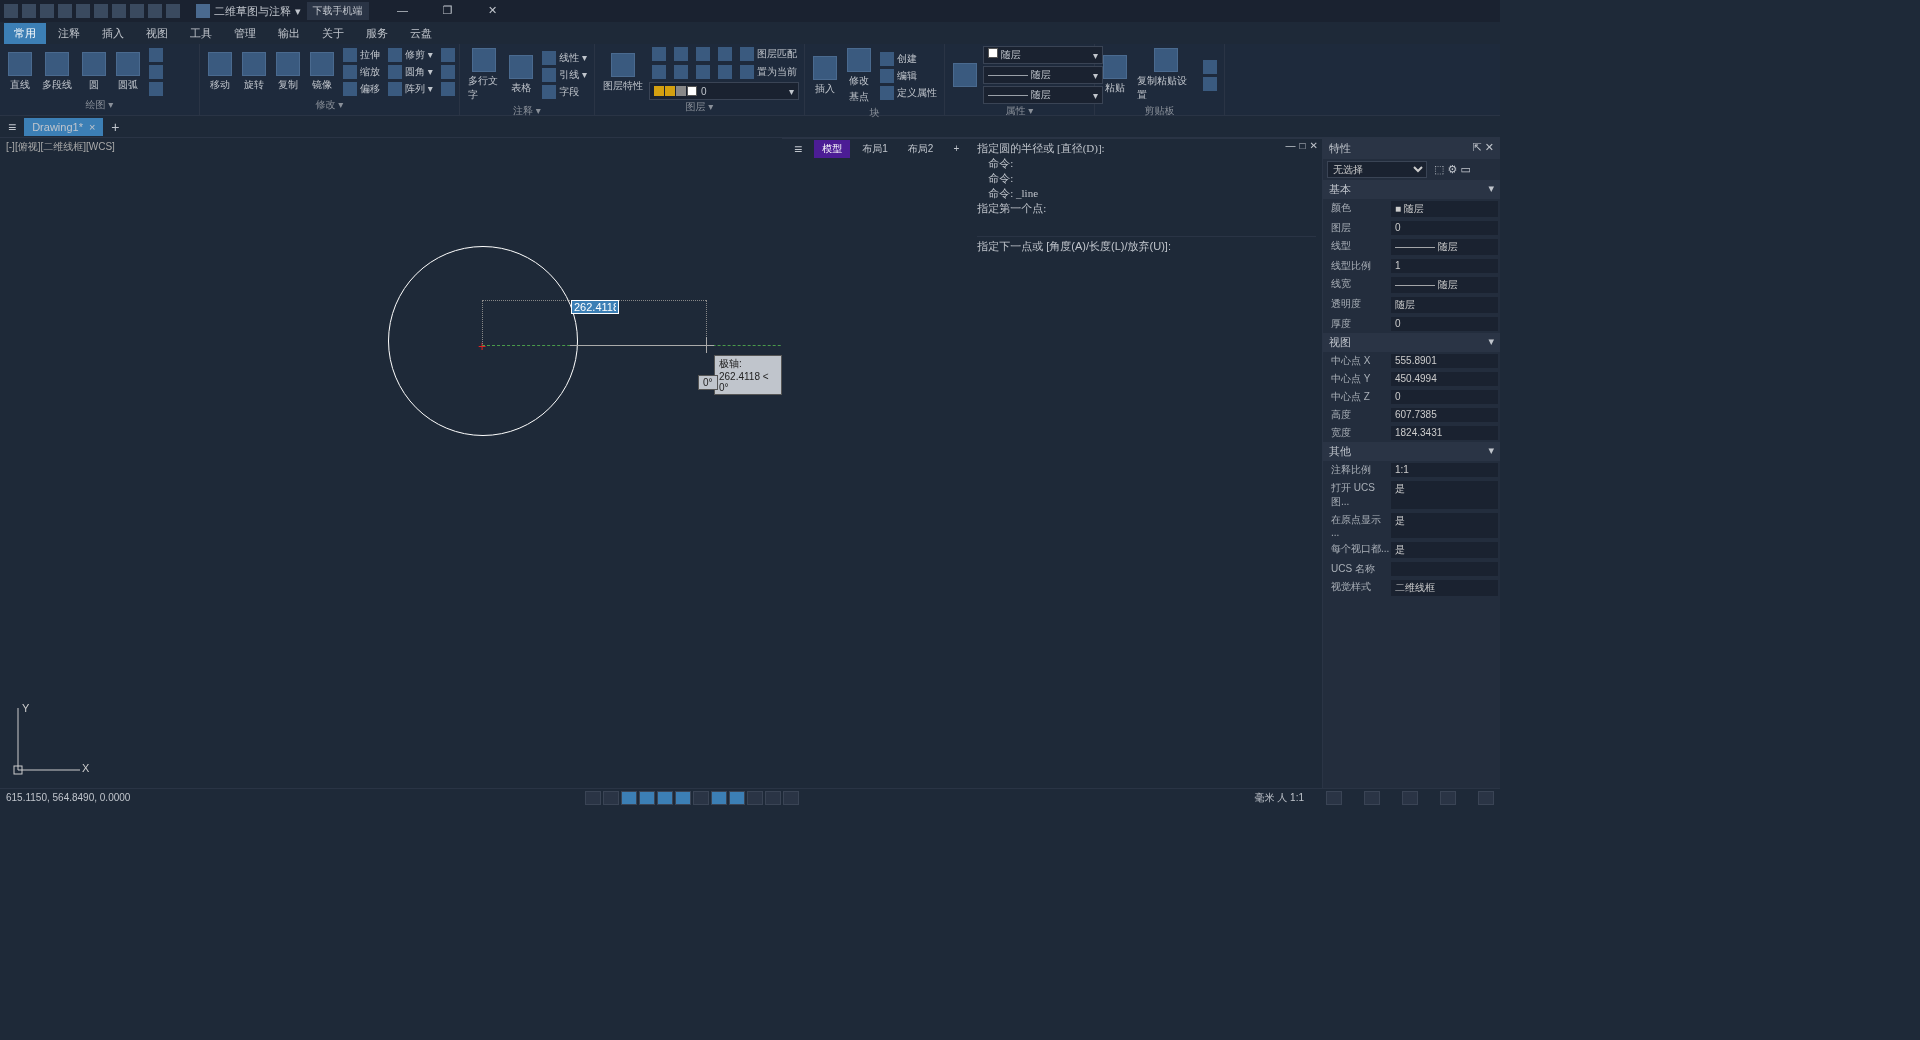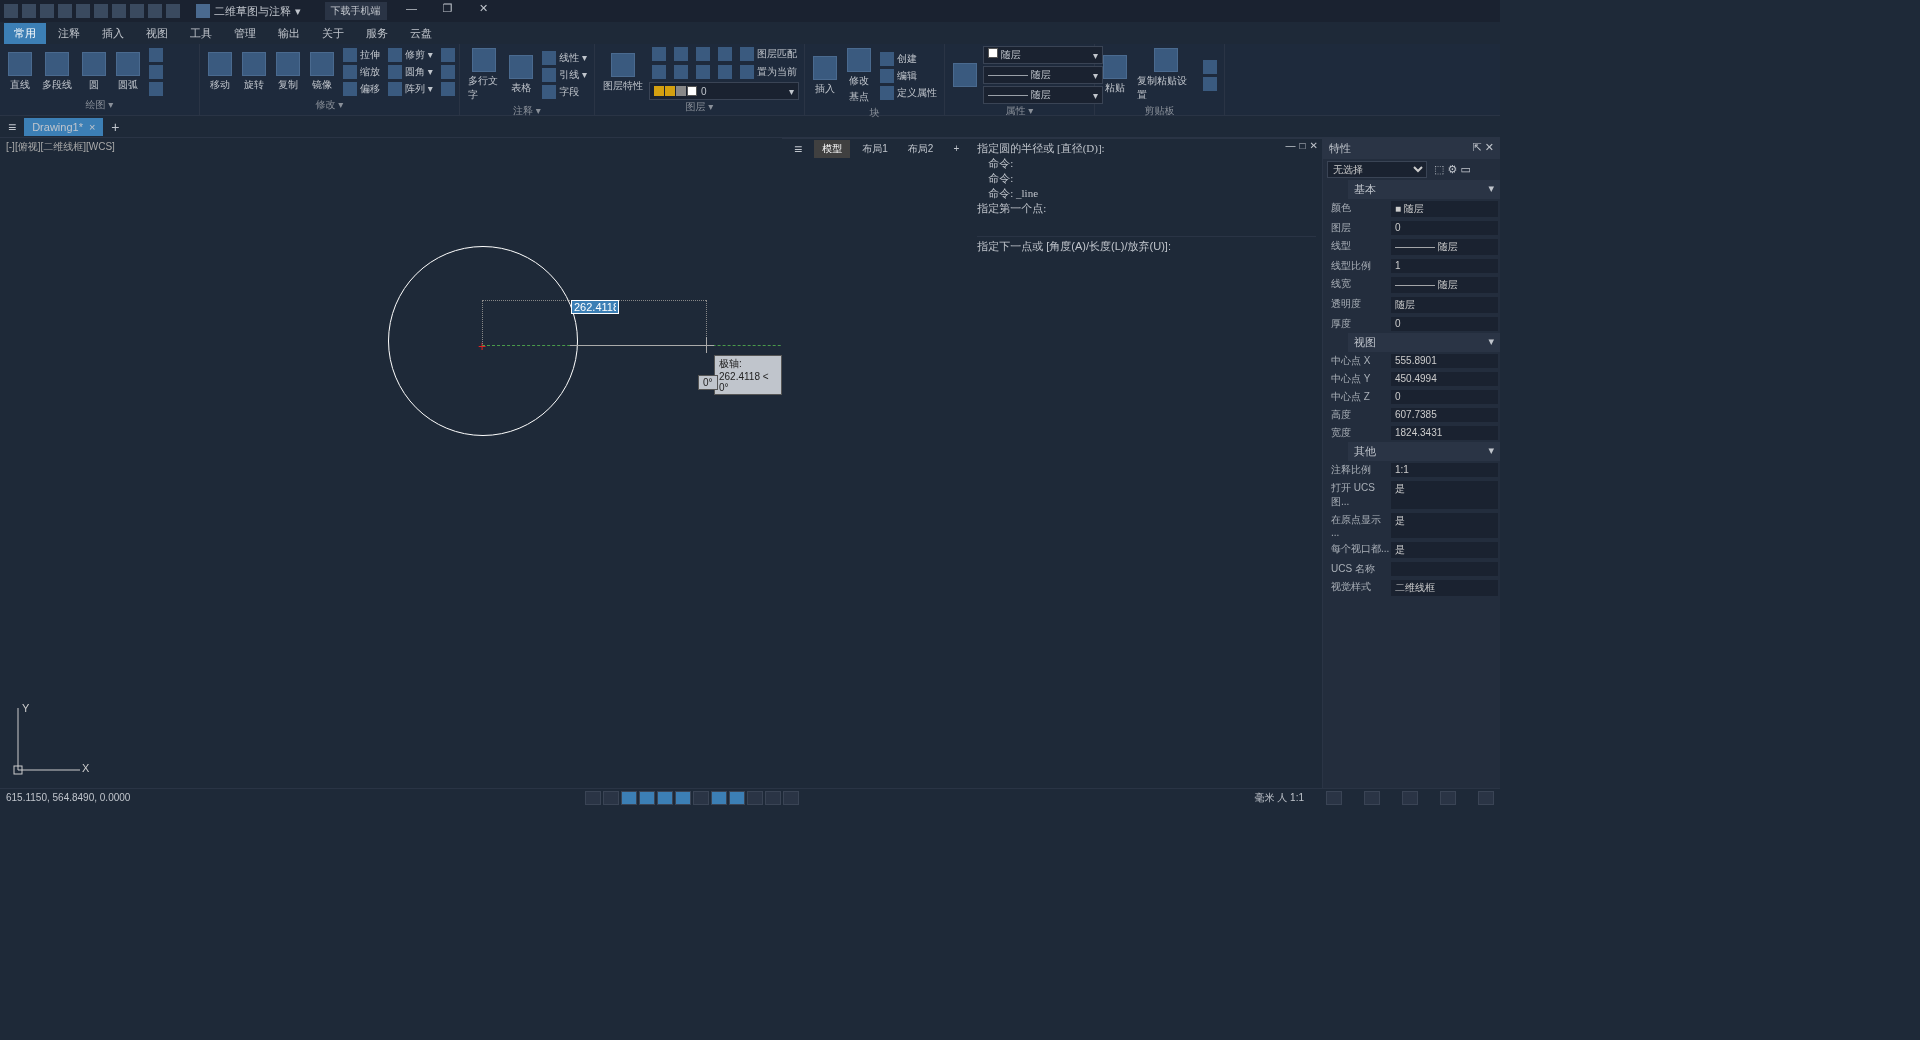--- a/index.html
+++ b/index.html
@@ -1,21 +1,21 @@
 <!DOCTYPE html>
 <html><head>
 <meta charset="utf-8">
 <style>
 * { margin: 0; padding: 0; box-sizing: border-box; font-family: "Microsoft YaHei", Arial, sans-serif; }
 body { background: #1e2938; color: #c0c5cc; font-size: 11px; overflow: hidden; width: 1500px; height: 812px; }
 .titlebar { height: 22px; background: #1a2230; display: flex; align-items: center; padding: 4px 4px; }
 .titlebar-icons { display: flex; gap: 4px; }
 .ti-icon { width: 14px; height: 14px; background: #3a4a5f; display: inline-block; }
 .title-center { flex: 1; text-align: center; color: #aab0b8; font-size: 11px; }
-.title-right { display: flex; gap: 14px; align-items: flex-start; margin-left: 18px; }
+.title-right { display: flex; gap: 23px; align-items: flex-end; }
 .title-badge { background: #2a3445; padding: 2px 6px; font-size: 10px; }
 .win-btn { width: 22px; height: 16px; text-align: center; cursor: pointer; }
 .menu-tabs { height: 22px; background: #1e2938; display: flex; align-items: center; padding: 0 4px; gap: 2px; }
 .menu-tab { padding: 3px 10px; font-size: 11px; cursor: pointer; }
 .menu-tab.active { background: #3c7fb5; color: #fff; }
 .ribbon { height: 72px; background: #1e2a3c; display: flex; border-bottom: 1px solid #2a3445; }
 .ribbon-group { border-right: 1px solid #2a3445; padding: 2px 4px; display: flex; flex-direction: column; justify-content: space-between; }
 .rg-content { display: flex; gap: 2px; align-items: center; flex: 1; }
 .rg-label { text-align: center; font-size: 10px; color: #8a9099; padding-bottom: 1px; white-space: nowrap; }
 .rg-btn-lg { display: flex; flex-direction: column; align-items: center; gap: 2px; padding: 2px 4px; cursor: pointer; }
@@ -43,27 +43,27 @@
 .tooltip { position: absolute; background: #c0c5cc; color: #222; border: 1px solid #555; padding: 1px 4px; font-size: 10px; }
 .cross { position: absolute; pointer-events: none; }
 .cross::before, .cross::after { content:''; position: absolute; background: #aaa; }
 .cross::before { width: 16px; height: 1px; top: 8px; left: 0; }
 .cross::after { width: 1px; height: 16px; top: 0; left: 8px; }
 .ucs { position: absolute; bottom: 10px; left: 10px; }
 .props { width: 178px; background: #232d3d; border-left: 1px solid #2a3445; display: flex; flex-direction: column; }
 .props-hdr { background: #2a3445; padding: 3px 6px; display: flex; justify-content: space-between; font-size: 11px; }
 .props-sel { padding: 2px 4px; }
 .props-sel select { width: 100px; background: #1a2230; color: #ccc; border: 1px solid #3a4455; font-size: 10px; padding: 1px; }
-.props-sec { background: #2a3445; padding: 2px 6px; font-size: 11px; display: flex; justify-content: space-between; margin-left: 25px; }
+.props-sec { background: #2a3445; padding: 2px 6px; font-size: 11px; display: flex; justify-content: space-between; }
 .props-row { display: flex; padding: 2px 0; font-size: 10px; }
 .pr-k { width: 68px; padding-left: 8px; color: #aab0b8; }
 .pr-v { flex: 1; background: #1a2230; padding: 1px 4px; margin-right: 2px; color: #ccc; }
 .layout-tabs { height: 20px; background: #1e2938; display: flex; align-items: center; padding: 0 4px; gap: 4px; border-top: 1px solid #2a3445; }
 .lt-tab { padding: 2px 8px; font-size: 10px; cursor: pointer; }
-.lt-tab.active { background: #404040; color: #fff; }
+.lt-tab.active { background: #4c1d95; color: #fff; }
 .cmd-area { height: 118px; background: #1e2938; border-top: 1px solid #2a3445; padding: 2px 6px; font-size: 11px; color: #c0c5cc; display: flex; flex-direction: column; }
 .cmd-hist { flex: 1; overflow: hidden; font-family: Liberation Serif, serif; }
 .cmd-line { display: flex; border-top: 1px solid #2a3445; padding-top: 2px; }
 .cmd-prompt { white-space: pre; }
 .cmd-input { flex: 1; background: transparent; border: none; color: #fff; outline: none; font-size: 11px; }
 .status { height: 18px; background: #1e2938; border-top: 1px solid #2a3445; display: flex; align-items: center; justify-content: space-between; padding: 0 6px; font-size: 10px; }
 .status-icons { display: flex; gap: 2px; }
 .st-ic { width: 16px; height: 14px; background: #2a3445; border: 1px solid #3a4455; cursor: pointer; }
 .st-ic.on { background: #3c7fb5; }
 .dashed-line { position:absolute; border-top:1px dotted #888; }

